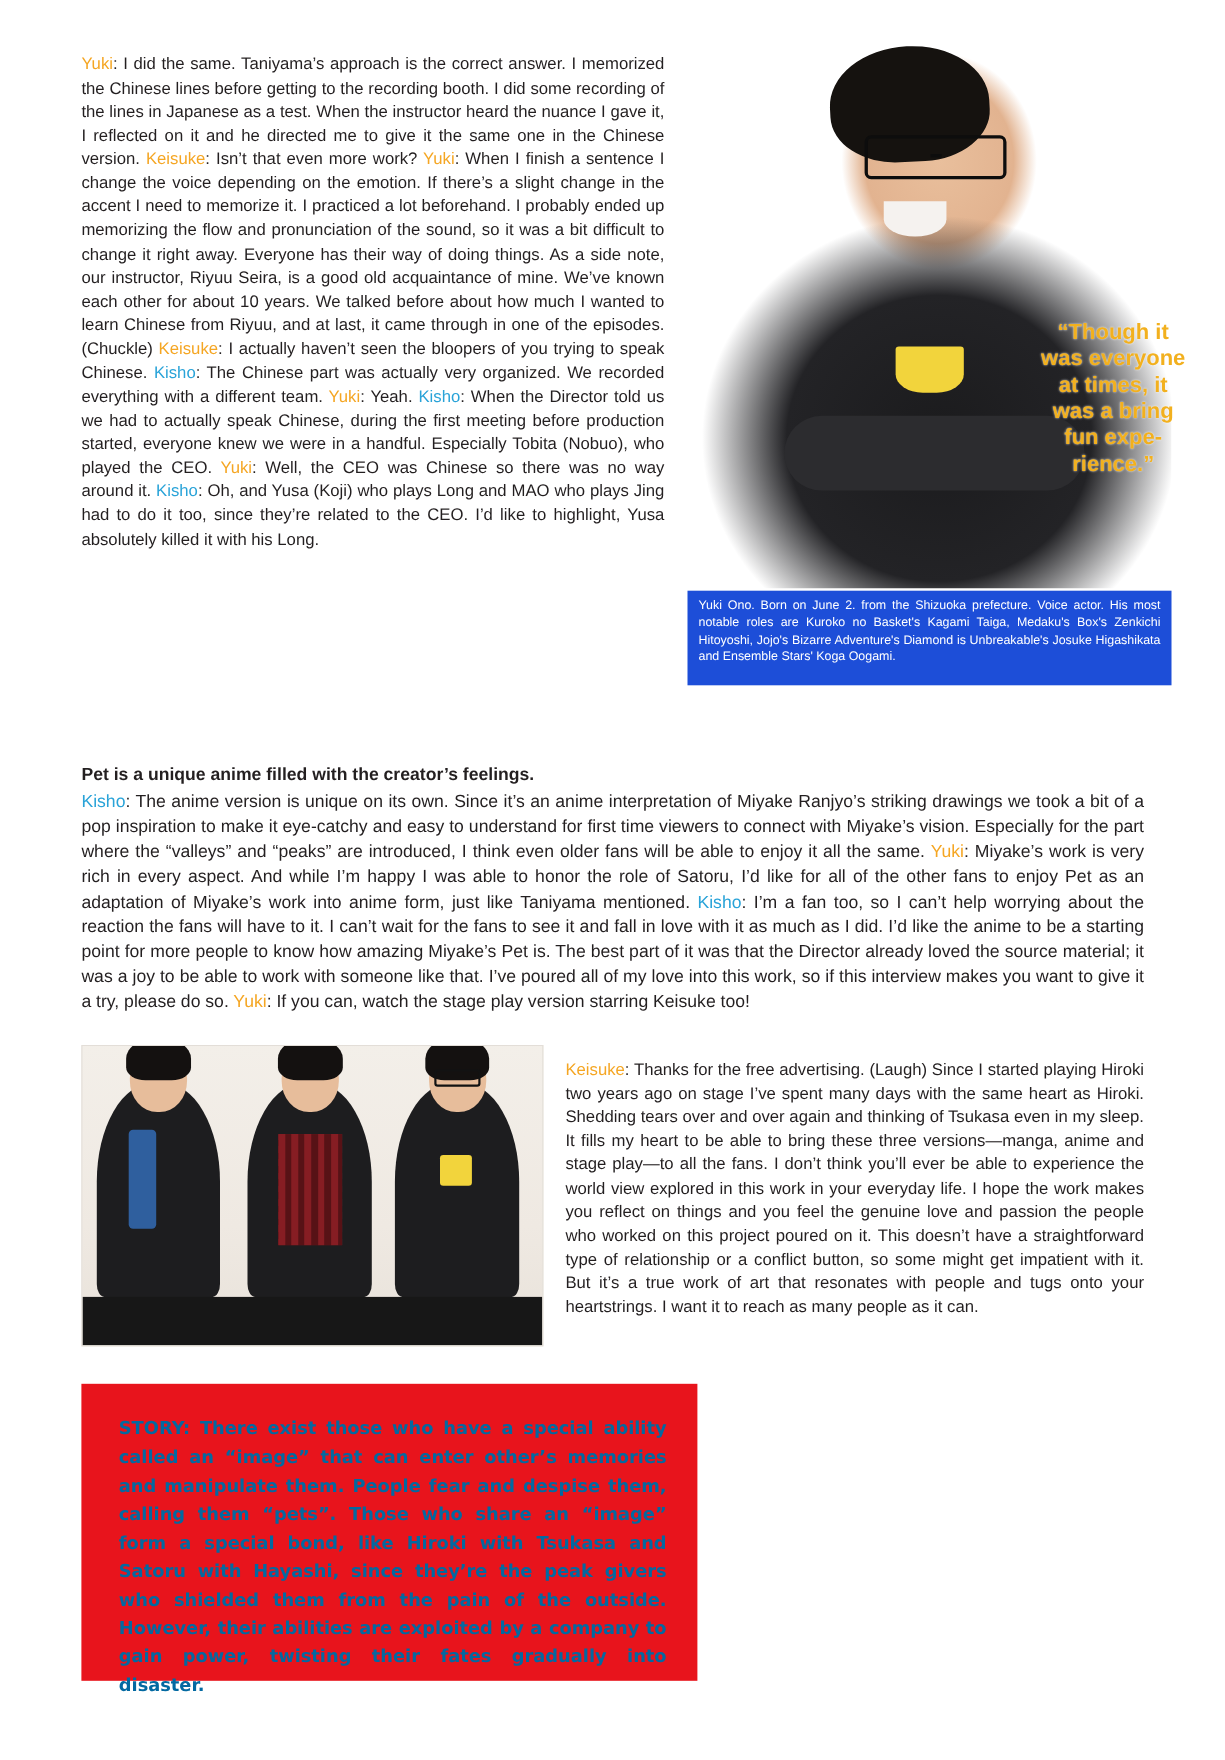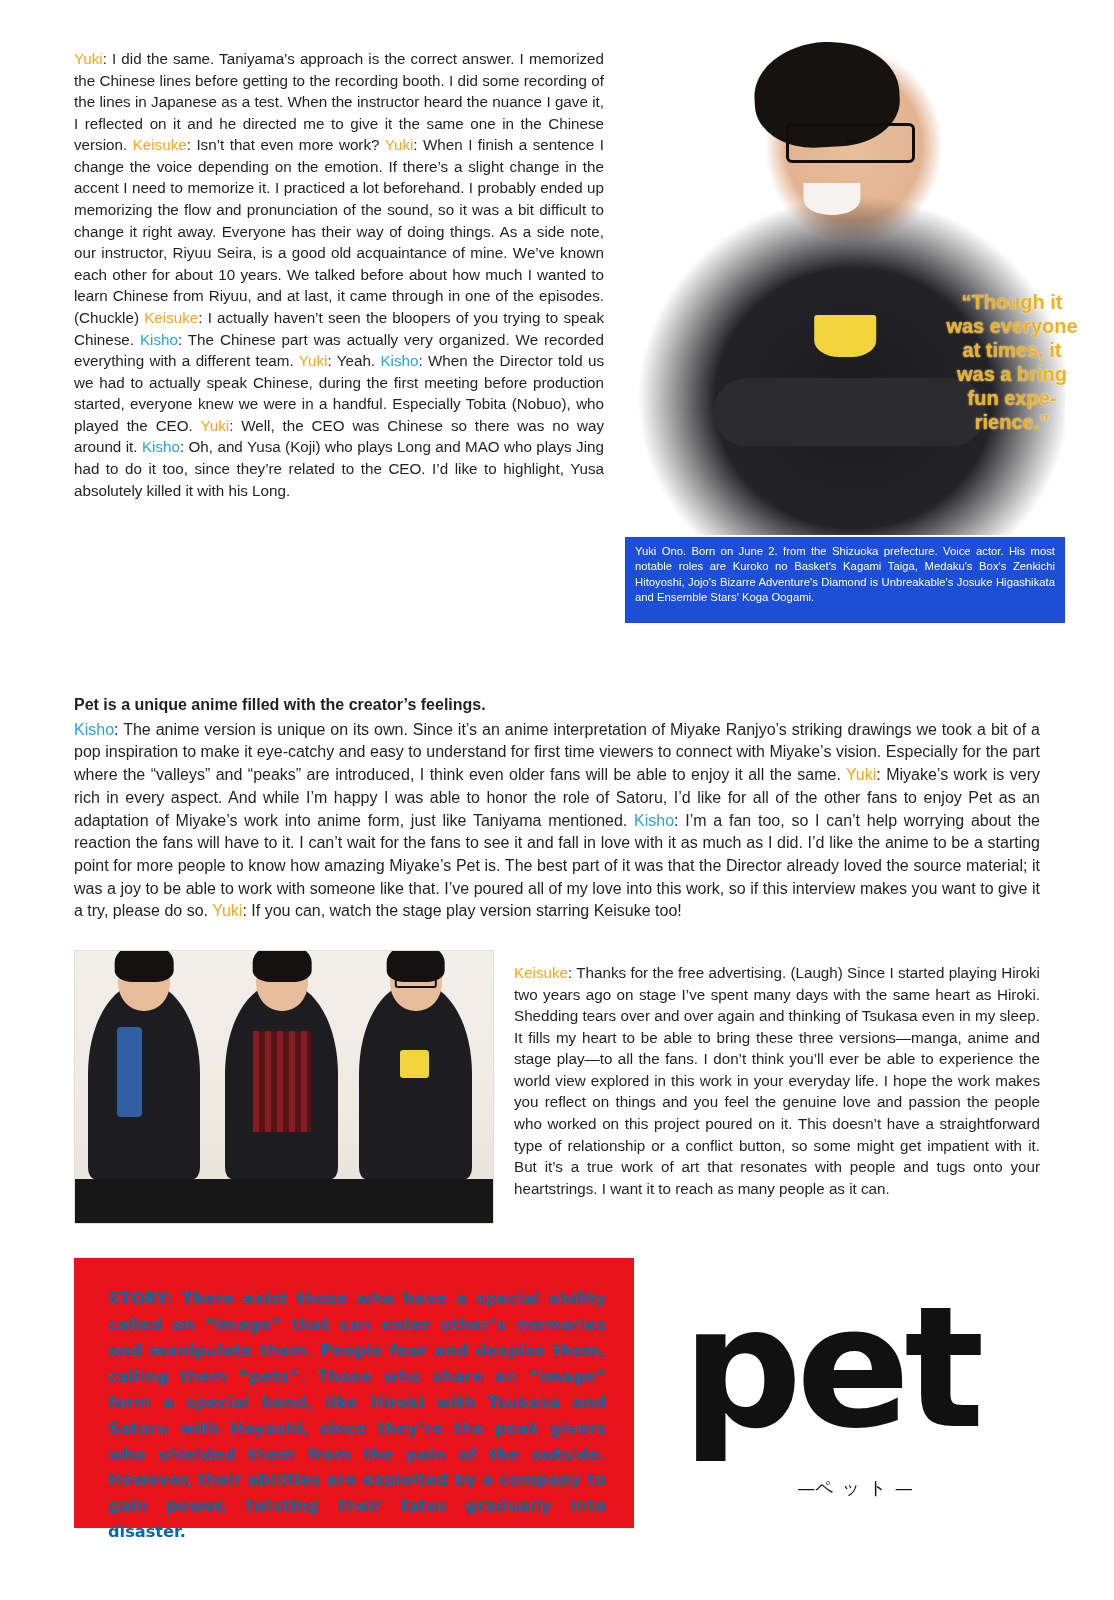--- a/index.html
+++ b/index.html
@@ -385,20 +385,14 @@
     <div class="table"></div>
   </div>
 
   <div class="right-col">
     <span class="spk keisuke">Keisuke</span><span>: Thanks for the free advertising. (Laugh) Since I started playing Hiroki two years ago on stage I’ve spent many days with the same heart as Hiroki. Shedding tears over and over again and thinking of Tsukasa even in my sleep. It fills my heart to be able to bring these three versions—manga, anime and stage play—to all the fans. I don’t think you’ll ever be able to experience the world view explored in this work in your everyday life. I hope the work makes you reflect on things and you feel the genuine love and passion the people who worked on this project poured on it. This doesn’t have a straightforward type of relationship or a conflict button, so some might get impatient with it. But it’s a true work of art that resonates with people and tugs onto your heartstrings. I want it to reach as many people as it can.</span>
   </div>
 
   <div class="story-box"></div>
   <div class="story-text">STORY: There exist those who have a special ability called an “image” that can enter other’s memories and manipulate them. People fear and despise them, calling them “pets”. Those who share an “image” form a special bond, like Hiroki with Tsukasa and Satoru with Hayashi, since they’re the peak givers who shielded them from the pain of the outside. However, their abilities are exploited by a company to gain power, twisting their fates gradually into disaster.</div>
 
-  <div class="pet-logo">
-    <div class="pet-word">pet</div>
-    <div class="pet-sub">
-      <span class="dash">—</span><span>ペット</span><span class="dash">—</span>
-    </div>
-  </div>
 
 </div>
 
 </body></html>

